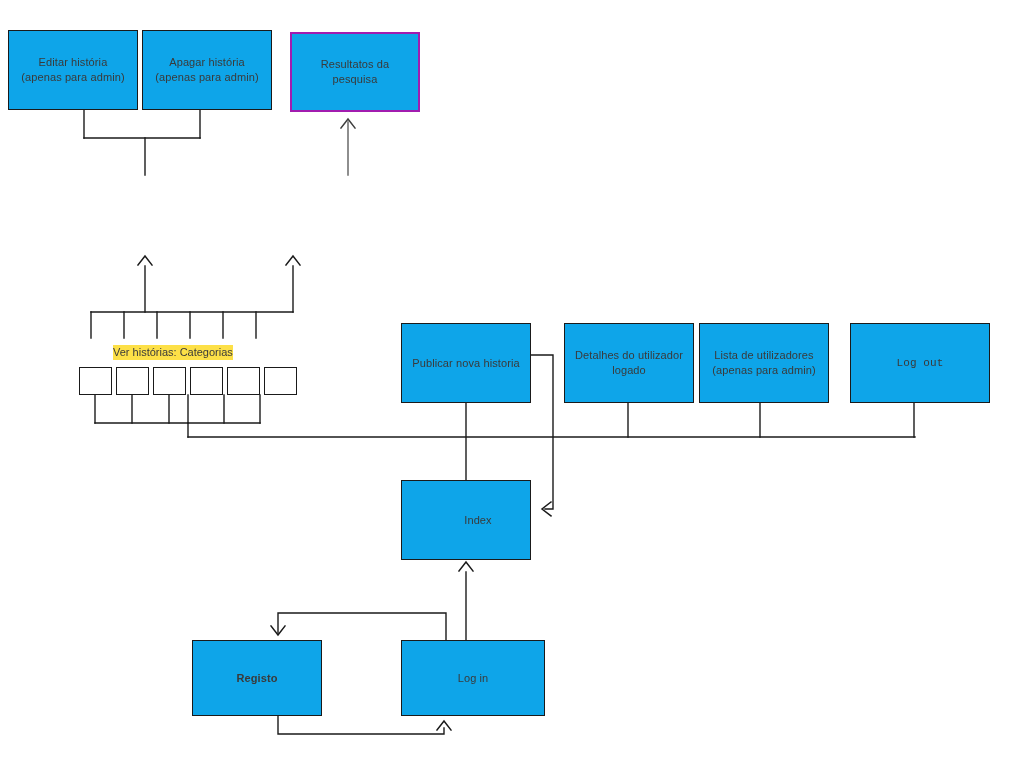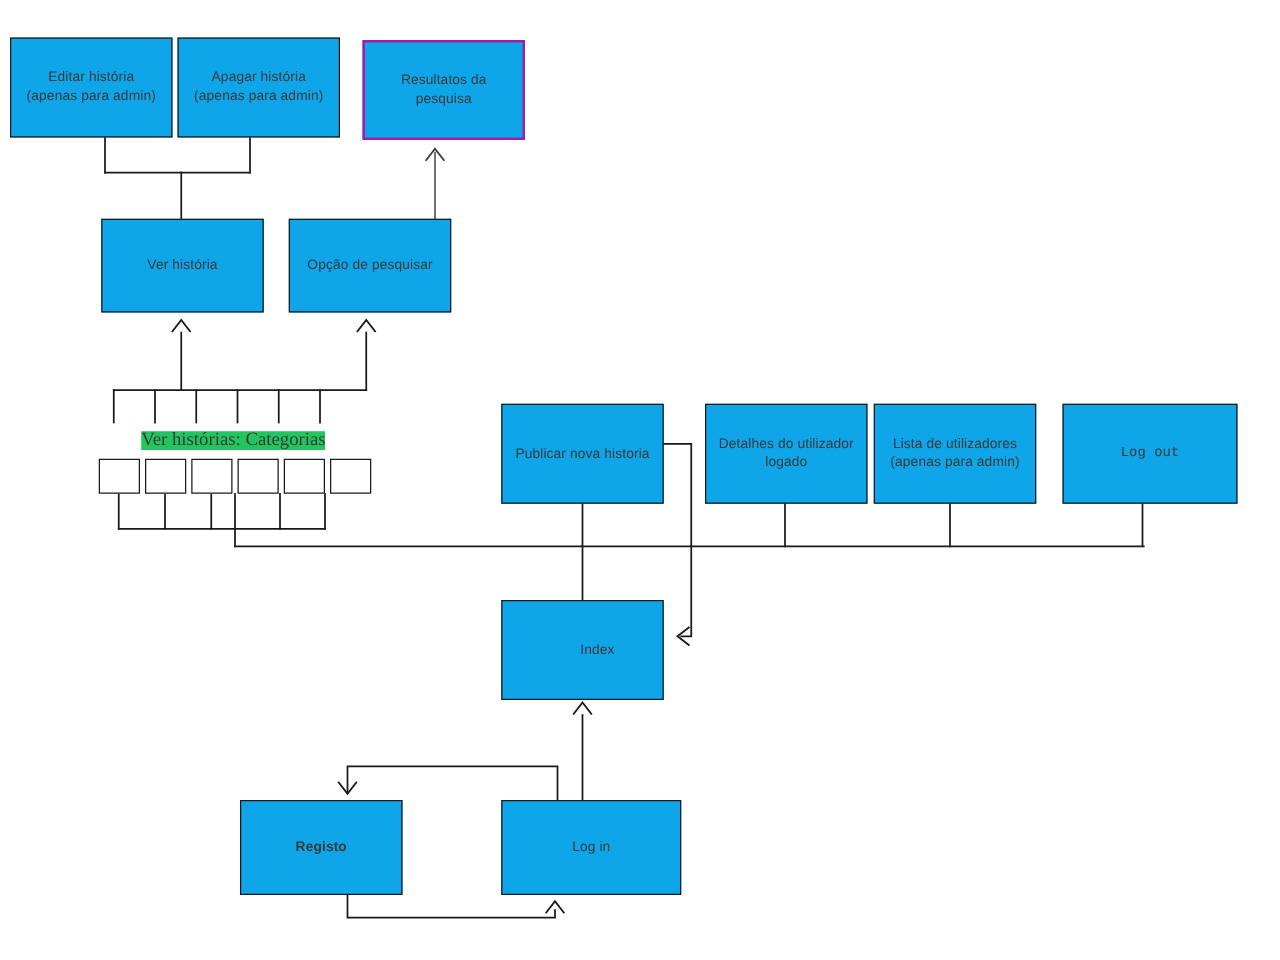--- a/index.html
+++ b/index.html
@@ -52,26 +52,25 @@
   .cat-box {
     position: absolute;
     box-sizing: border-box;
     background: #ffffff;
     border: 1px solid #1a1a1a;
     z-index: 2;
   }
   .free-label {
     position: absolute;
     color: #3a3a3a;
-    font-size: 15px;
+    font-size: 11px;
     line-height: 15px;
     white-space: nowrap;
     z-index: 3;
-    background: #22c55e;
-    font-family: Liberation Serif, serif;
+    background: #fde047;
   }
 </style>
 </head>
 <body>
 
 <div id="canvas">
 
   <svg id="edges" viewBox="0 0 1024 768" width="1024" height="768" xmlns="http://www.w3.org/2000/svg">
     <g fill="none" stroke="#1a1a1a" stroke-width="1.4" stroke-linecap="square" stroke-linejoin="miter">
 
@@ -138,27 +137,21 @@
 
   <div class="node" style="left:142px; top:30px; width:130px; height:80px;">
     <span class="node-label">Apagar história
 (apenas para admin)</span>
   </div>
 
   <div class="node gray-border" style="left:290px; top:32px; width:130px; height:80px;">
     <span class="node-label">Resultatos da pesquisa</span>
   </div>
 
-  <div class="node" style="left:81px; top:175px; width:130px; height:75px;">
-    <span class="node-label">Ver história</span>
-  </div>
 
-  <div class="node" style="left:231px; top:175px; width:130px; height:75px;">
-    <span class="node-label">Opção de pesquisar</span>
-  </div>
 
   <div class="node" style="left:401px; top:323px; width:130px; height:80px;">
     <span class="node-label">Publicar nova historia</span>
   </div>
 
   <div class="node" style="left:564px; top:323px; width:130px; height:80px;">
     <span class="node-label">Detalhes do utilizador
 logado</span>
   </div>
 

